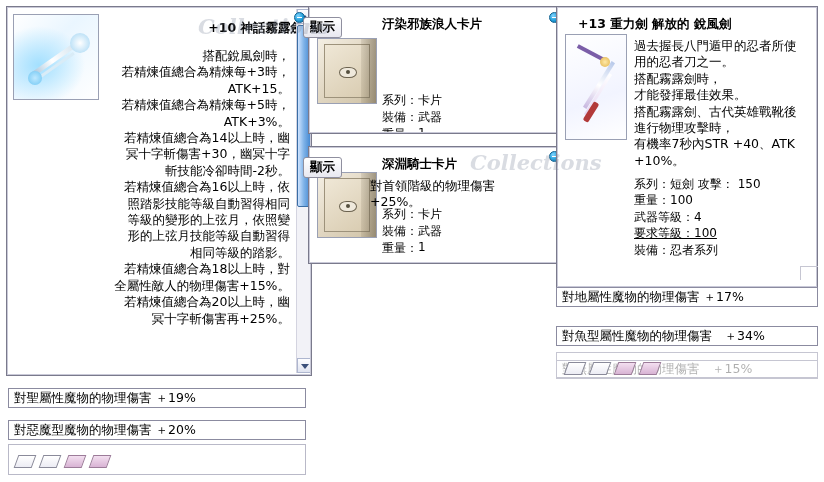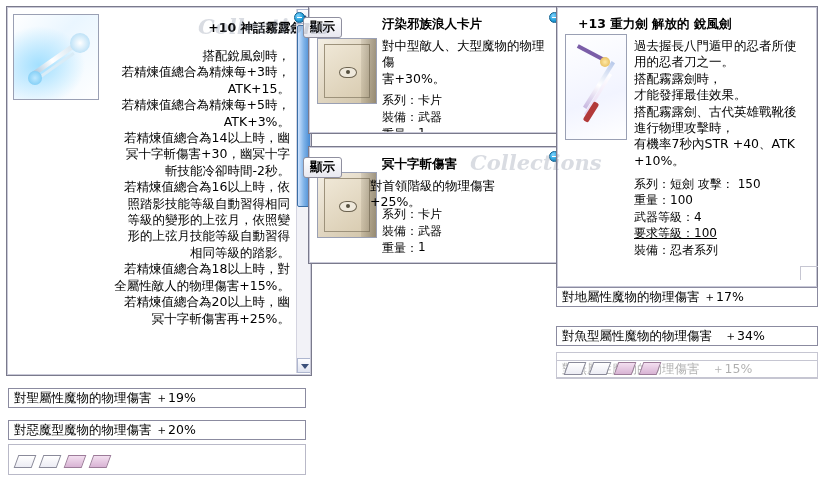--- a/index.html
+++ b/index.html
@@ -170,22 +170,20 @@
       <div class="card-icon">
         <div class="card-face">
           <div class="card-eye"></div>
         </div>
         <div class="shadow-band"></div>
       </div>
     </div>
 
     <div class="title" style="position:absolute;left:72px;top:8px;width:170px;">汙染邪族浪人卡片</div>
 
-    <div class="body-text" style="position:absolute;left:72px;top:30px;width:172px;">對中型敵人、大型魔物的物理傷
-害+30%。</div>
 
     <div style="position:absolute;left:72px;top:84px;">
       <div style="display:flex;">
           <span>系列：</span>
           <span>卡片</span>
         </div>
       <div style="display:flex;">
           <span>裝備：</span>
           <span>武器</span>
         </div>
@@ -204,21 +202,21 @@
   <div class="inner">
     <div class="icon-box" style="left:7px;top:24px;width:60px;height:66px;">
       <div class="card-icon">
         <div class="card-face">
           <div class="card-eye"></div>
         </div>
         <div class="shadow-band"></div>
       </div>
     </div>
 
-    <div class="title" style="position:absolute;left:72px;top:8px;width:170px;">冥十字斬傷害</div>
+    <div class="title" style="position:absolute;left:72px;top:8px;width:170px;">深淵騎士卡片</div>
 
     <div class="body-text" style="position:absolute;left:60px;top:30px;width:172px;">對首領階級的物理傷害+25%。</div>
 
     <div style="position:absolute;left:72px;top:58px;">
       <div style="display:flex;">
           <span>系列：</span>
           <span>卡片</span>
         </div>
       <div style="display:flex;">
           <span>裝備：</span>

